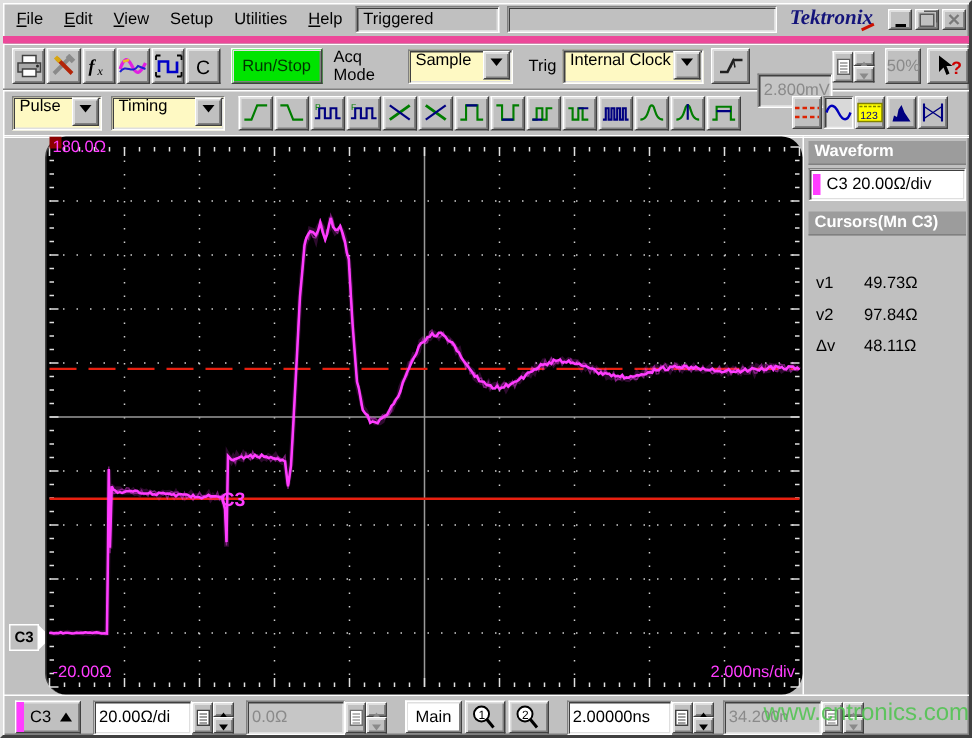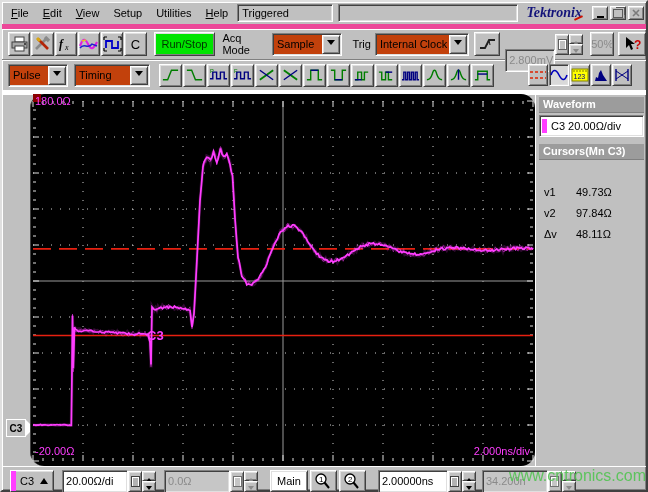--- a/index.html
+++ b/index.html
@@ -29,30 +29,30 @@
   .logo::after{content:"";position:absolute;right:7px;bottom:2px;width:9px;height:2px;
     background:#cc1100;transform:rotate(-25deg);}
   .winbtn{width:16px;height:14px;margin-left:2px;display:flex;align-items:center;justify-content:center;position:relative;}
   .glyph-min{width:7px;height:2px;background:#000;margin-top:7px;}
   .glyph-restore{width:8px;height:7px;border:1px solid #5a5a5a;position:relative;background:#c0c0c0;}
   .glyph-restore::before{content:"";position:absolute;left:2px;top:-3px;width:8px;height:7px;
     border:1px solid #5a5a5a;border-bottom:none;border-left:none;}
   
   .toolbar{display:flex;align-items:center;}
   .t1{height:30px;border-bottom:1px solid #808080;box-shadow:0 1px 0 #ffffff;}
-  .t2{height:30px;border-bottom:4px solid #ffffff;box-shadow:0 1px 0 #ffffff;}
+  .t2{height:30px;border-bottom:1px solid #ffffff;box-shadow:0 1px 0 #ffffff;}
   .tbtn{width:24px;height:24px;display:flex;align-items:center;justify-content:center;margin-left:1px;}
   .tbtn svg{width:19px;height:16px;}
   .tbtn.m{width:23px;height:23px;}
   .tbtn.v{width:20px;height:22px;}
   .tbtn.active{border-color:#808080 #ffffff #ffffff #808080;
     box-shadow:inset 1px 1px 0 #404040, inset -1px -1px 0 #dfdfdf;background:#d9d9d9;}
   .runstop{height:24px;padding:0 7px;margin-left:7px;background:#00e400;color:#003300;}
   .lbl{margin-left:7px;}
-  .combo{height:21px;background:#c2410c;display:flex;align-items:center;padding-left:4px;}
+  .combo{height:21px;background:#fef9c3;display:flex;padding-left:4px;}
   .combo .cval{flex:1;white-space:nowrap;overflow:hidden;}
   .combo .arrowbtn{width:16px;height:17px;margin-right:1px;display:flex;align-items:center;justify-content:center;}
   .tri-dn{width:0;height:0;border:4px solid transparent;border-top:5px solid #000;margin-top:4px;}
   .spingroup{display:flex;align-items:center;}
   .spinfield{height:21px;background:#fff;display:flex;align-items:center;padding:0 3px;white-space:nowrap;overflow:hidden;}
   .spingroup.disabled .spinfield{background:#c6c6c6;color:#8a8a8a;}
   .kpbtn{width:14px;height:21px;display:flex;align-items:center;justify-content:center;}
   .spinarrows{width:14px;height:21px;display:flex;flex-direction:column;}
   .spinarrows .sbtn{flex:1;position:relative;}
   .sbtn.up::after{content:"";position:absolute;left:3px;top:3px;border:3px solid transparent;border-bottom:4px solid #000;}

